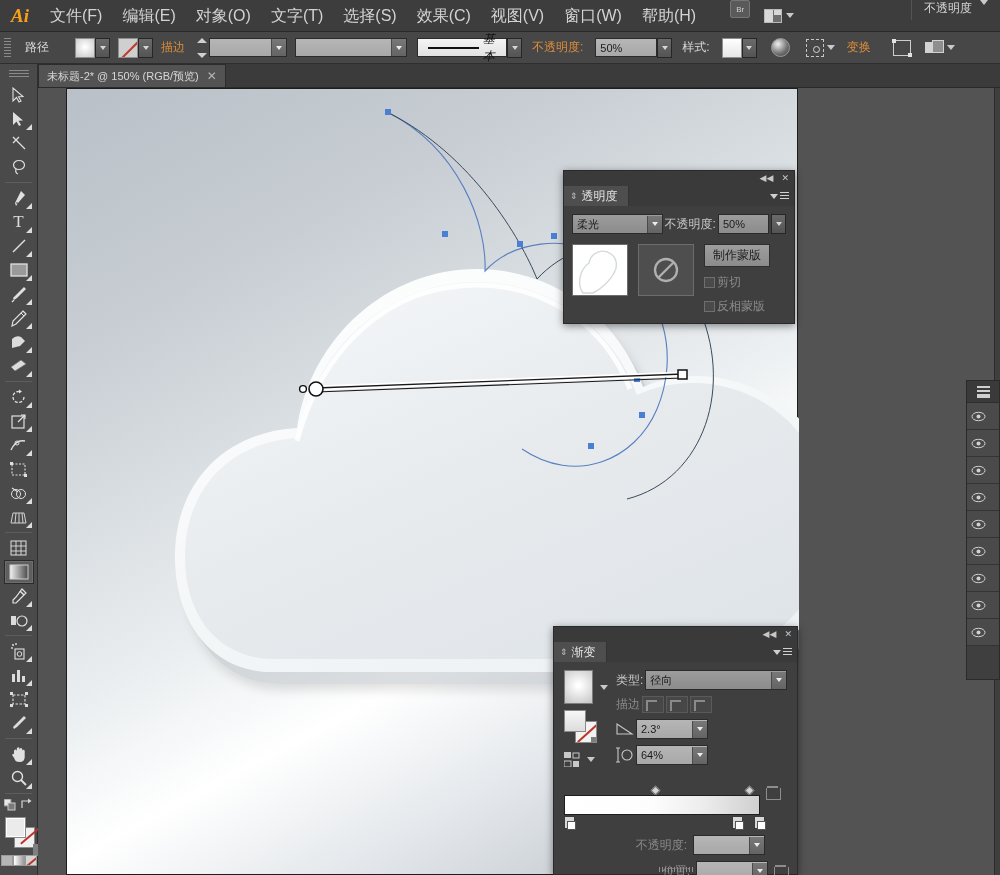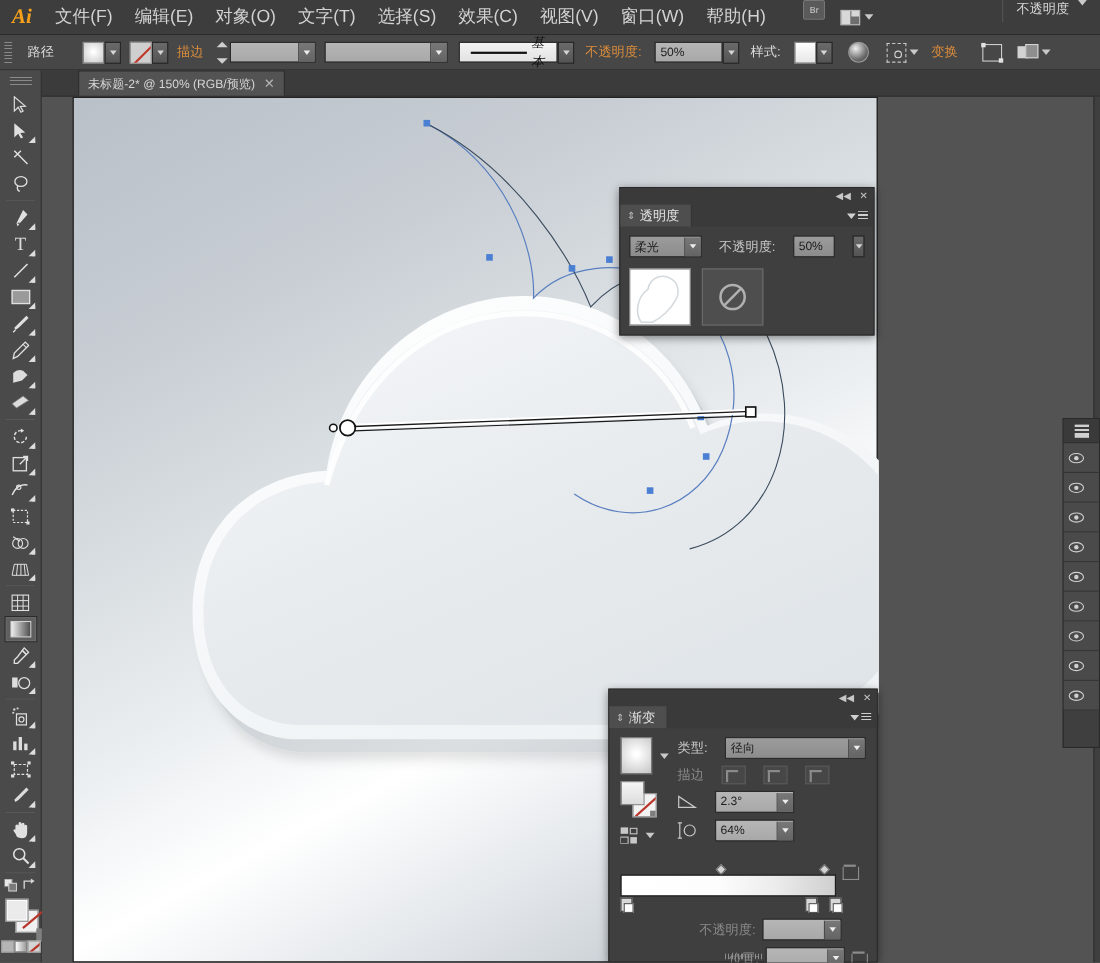--- a/index.html
+++ b/index.html
@@ -114,21 +114,21 @@
   .arrange-ico2::before{content:"";position:absolute;left:0;top:2px;width:10px;height:11px;background:#d2d2d2;}
   .arrange-ico2::after{content:"";position:absolute;left:7px;top:0;width:10px;height:11px;background:#8e8e8e;border:1px solid #d2d2d2;}
 
   
   .tabbar {
     position:absolute;left:38px;top:64px;width:962px;height:24px;background:#3b3b3b;
     border-bottom:1px solid #2a2a2a;display:flex;align-items:flex-end;
   }
   .doctab {
     height:23px;background:#535353;border:1px solid #2c2c2c;border-bottom:none;
-    display:flex;align-items:center;padding:0 8px;gap:8px;color:#d6d6d6;font-size:11px;margin-left:33px;
+    display:flex;align-items:center;padding:0 8px;gap:8px;color:#d6d6d6;font-size:11px;
   }
   .tab-close { color:#b5b5b5;font-size:12px;line-height:1; }
 
   
   .toolbar {
     position:absolute;left:0;top:64px;width:38px;height:811px;background:#4a4a4a;
     border-right:1px solid #2e2e2e; padding-top:4px;
   }
   .tool-grip{ width:20px;height:9px;margin:2px auto 4px auto;
     background:repeating-linear-gradient(to bottom,#8a8a8a 0 1px,transparent 1px 3px);}
@@ -176,21 +176,21 @@
   .panel-tab{
     height:20px;background:#4e4e4e;display:flex;align-items:center;padding:0 10px 0 6px;
     color:#e4e4e4;font-size:12px;gap:4px;border-right:1px solid #333;
   }
   .tab-arrows{ font-size:9px;color:#c0c0c0; }
   .panel-menu{ margin-left:auto;margin-right:5px;display:flex;align-items:center;gap:2px;}
   .pm-caret{width:0;height:0;border-left:4px solid transparent;border-right:4px solid transparent;border-top:5px solid #d0d0d0;}
   .pm-lines{width:9px;height:8px;background:repeating-linear-gradient(to bottom,#d0d0d0 0 1px,transparent 1px 3px);}
   .panel-body{ padding:8px; }
 
-  .row{display:flex;align-items:center;gap:16px;}
+  .row{display:flex;align-items:center;gap:2px;}
   .lbl{color:#c9c9c9;font-size:12px;white-space:nowrap;}
   .lbl.dim{color:#8a8a8a;}
 
   .thumb-white{
     width:56px;height:52px;background:#ffffff;border:1px solid #6d6d6d;position:relative;overflow:hidden;
   }
   .mask-box{
     width:56px;height:52px;background:#4e4e4e;border:1px solid #6d6d6d;
     display:flex;align-items:center;justify-content:center;
   }
@@ -722,20 +722,31 @@
           <svg width="56" height="52" viewBox="0 0 56 52">
               <path d="M10 48 C4 40 6 25 16 18 C18 7 30 3 38 9 C44 13 45 22 41 28 C37 36 28 44 20 48 Z" fill="#ffffff" stroke="#d3d9dd" stroke-width="1.4"></path>
             </svg>
         </div>
         <div class="mask-box">
           <svg width="28" height="28" viewBox="0 0 28 28">
             <circle cx="14" cy="14" r="11" fill="none" stroke="#b0b0b0" stroke-width="2.3"></circle>
             <line x1="6" y1="22" x2="22" y2="6" stroke="#b0b0b0" stroke-width="2.3"></line>
           </svg>
         </div>
+        <div style="display:flex;flex-direction:column;gap:7px;">
+          <div class="btn-gray">制作蒙版</div>
+          <div class="row">
+            <span class="chk"></span>
+            <span class="lbl dim">剪切</span>
+          </div>
+          <div class="row">
+            <span class="chk"></span>
+            <span class="lbl dim">反相蒙版</span>
+          </div>
+        </div>
       </div>
     </div>
   </div>
 
   <div class="panel" style="left:553px;top:626px;width:245px;height:249px;">
     <div class="panel-chrome">
       <span class="pc-btn">◀◀</span>
       <span class="pc-btn">✕</span>
     </div>
     <div class="panel-tabrow">

